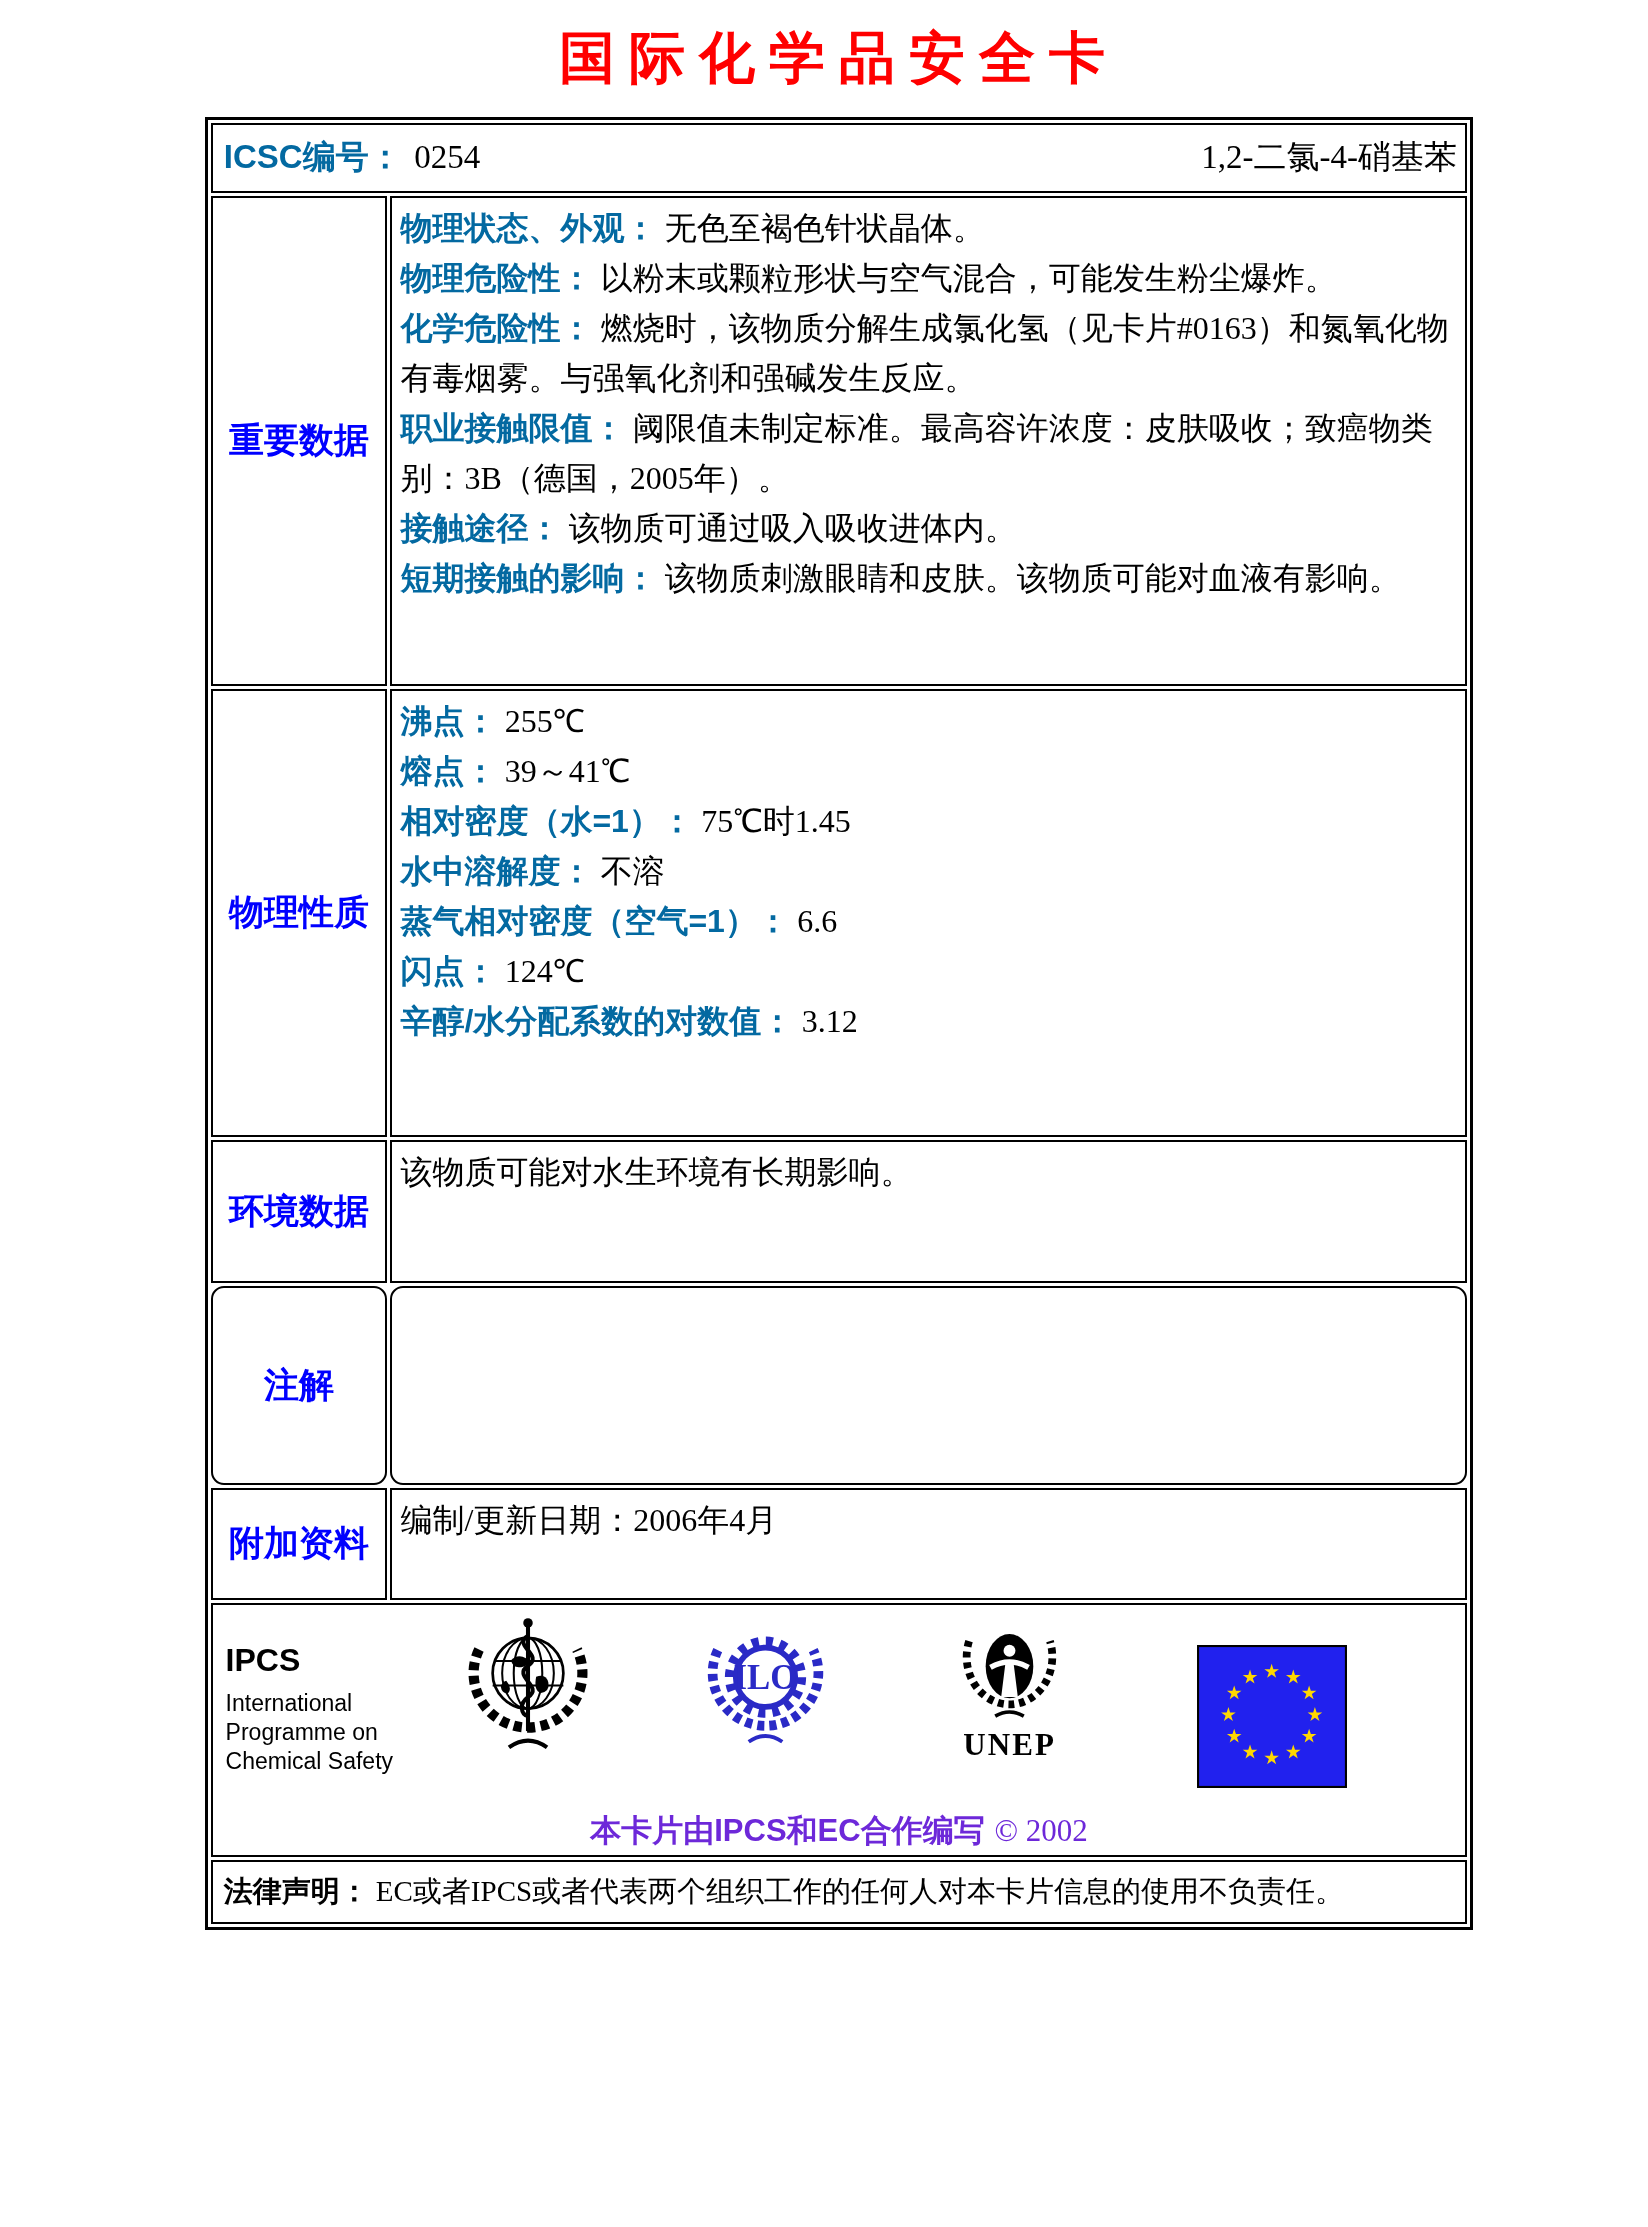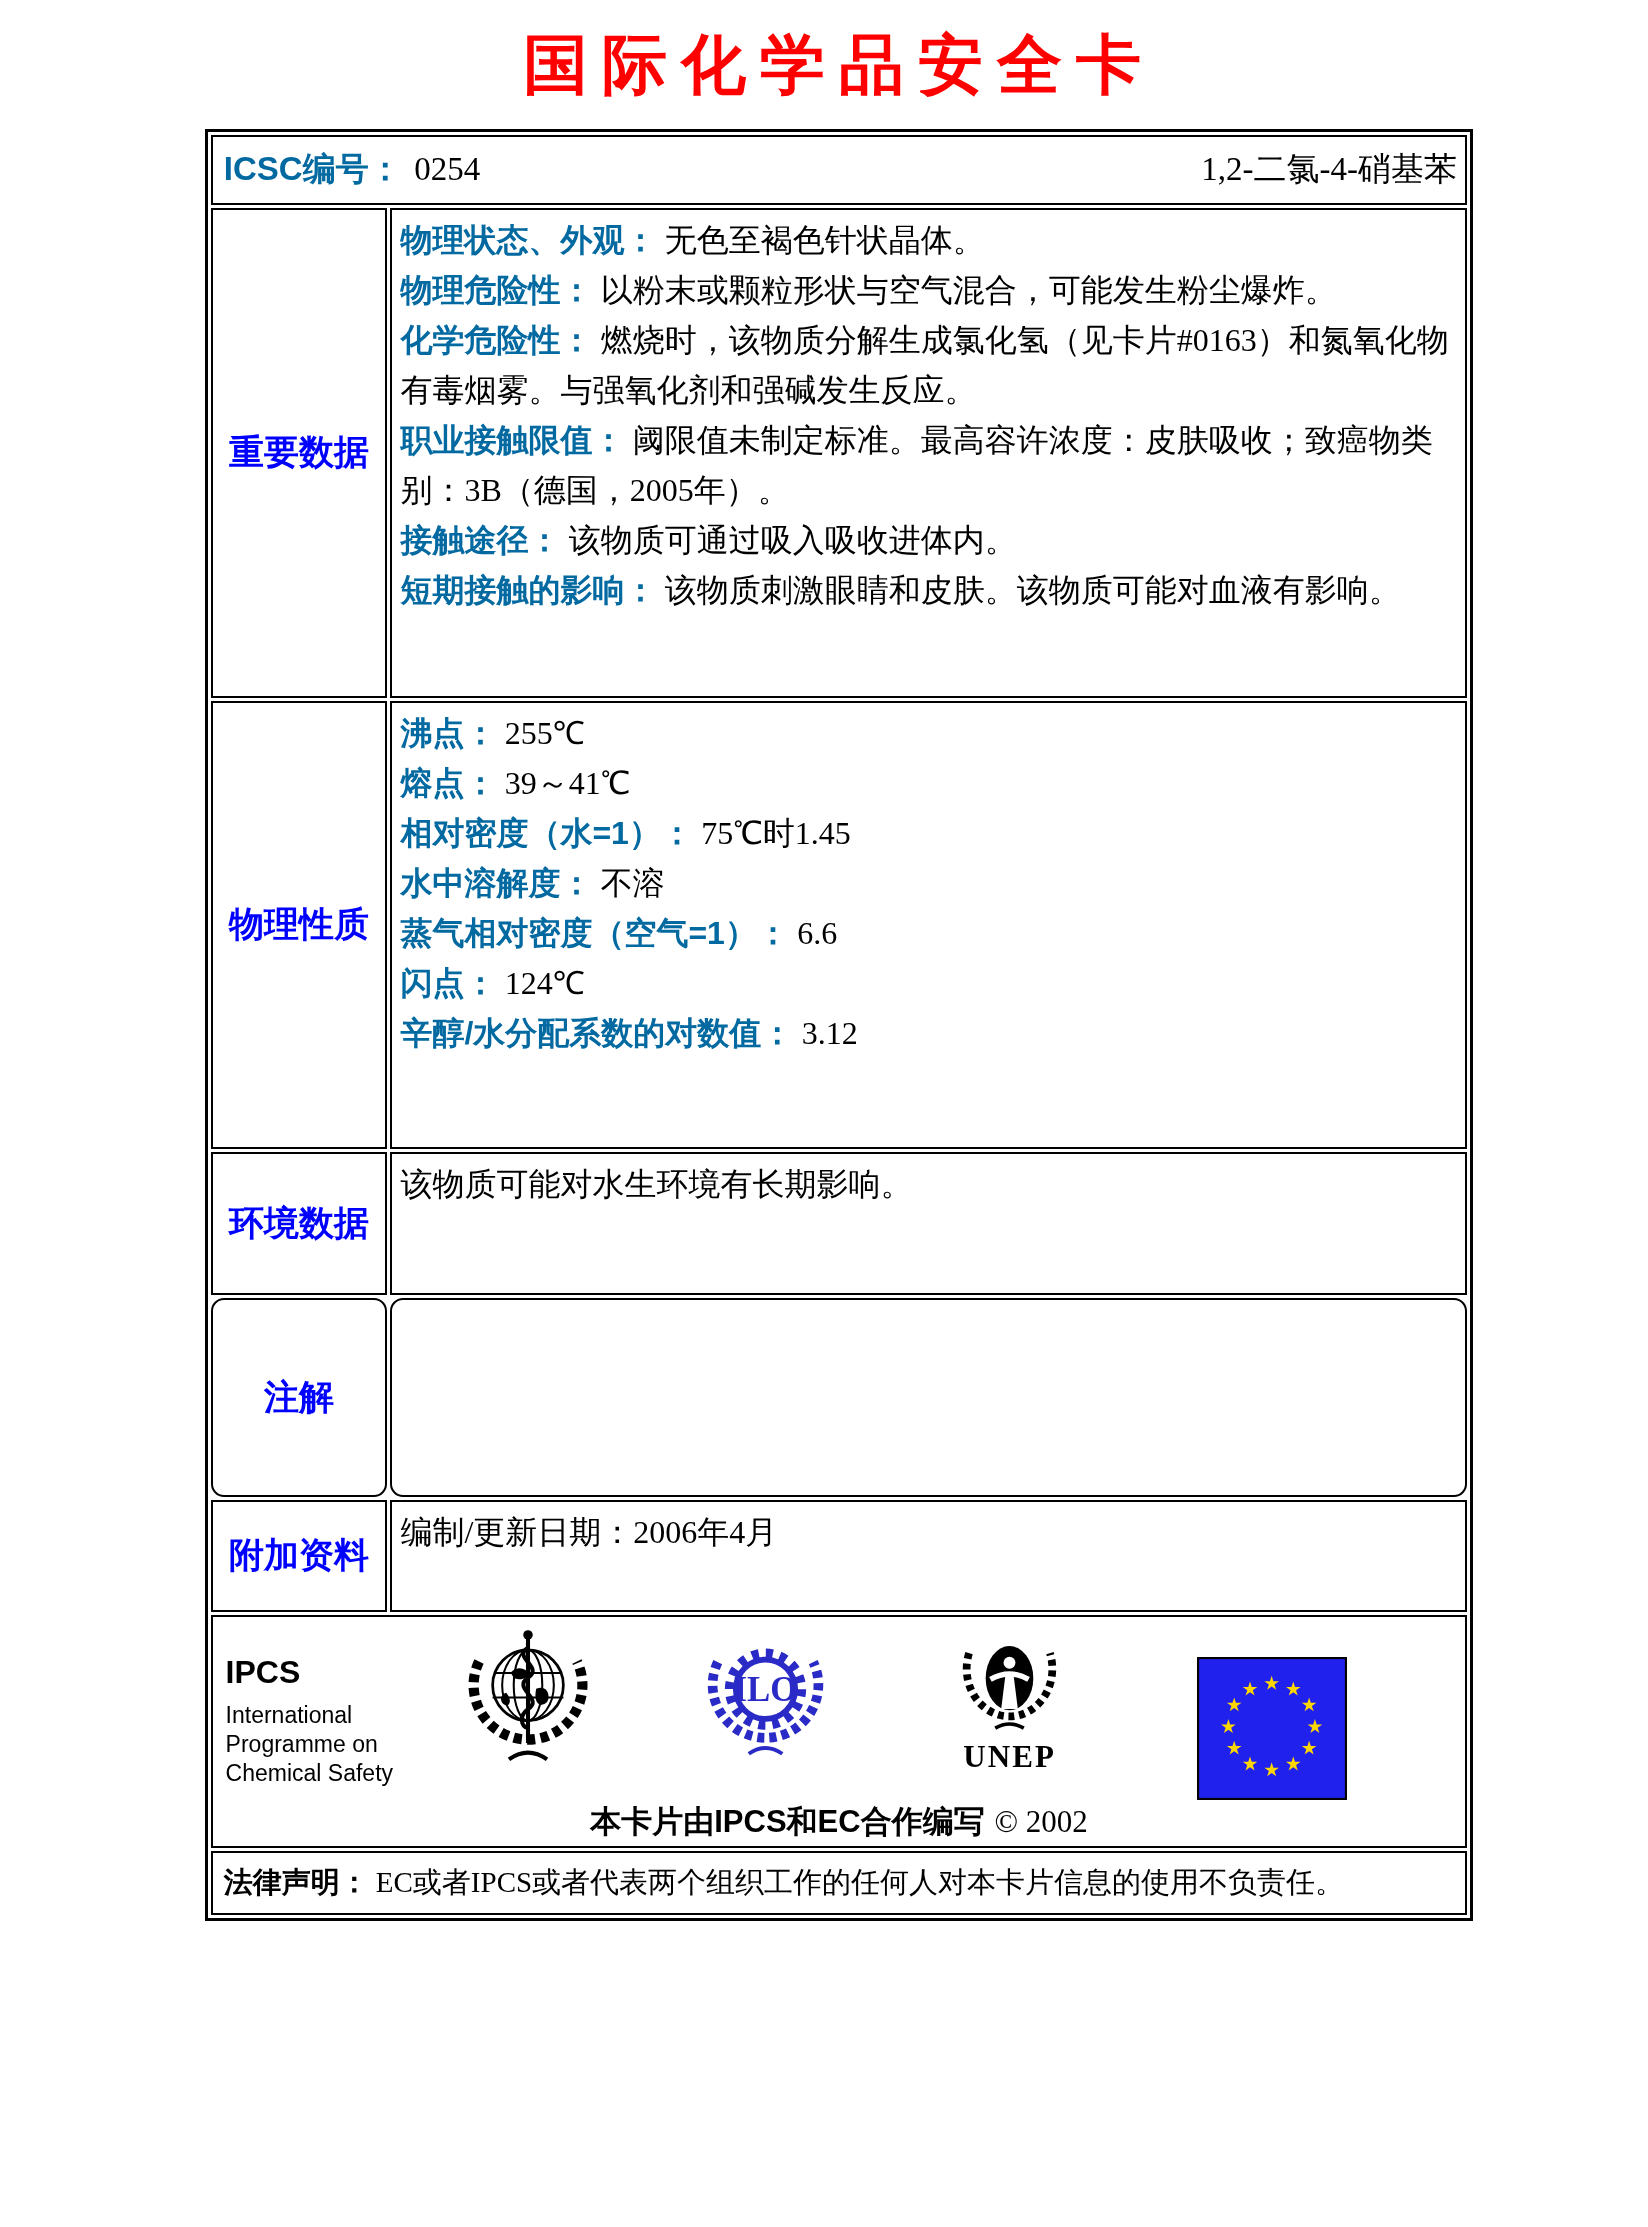--- a/index.html
+++ b/index.html
@@ -2,21 +2,21 @@
 <html style="font-size:11.2px"><head>
 <meta charset="utf-8">
 <style>
   html,body{margin:0;padding:0;}
   body{
     width:1648px;height:2227px;background:#ffffff;position:relative;
     font-family:"Liberation Serif", serif;color:#000;
   }
   .page-title{
     margin:21px 0 0 205px;width:1268px;text-align:center;
-    color:#ff0000;font-weight:bold;font-size:65px;letter-spacing:14px;
+    color:#ff0000;font-weight:bold;font-size:56px;letter-spacing:14px;
     font-family:"Liberation Serif", serif;
   }
   table.card{
     margin:19.6px 0 0 205px;width:1268px;table-layout:fixed;
     border:3.5px solid #000;border-collapse:separate;border-spacing:3.5px;
     background:#fff;
   }
   td{border:2.1px solid #000;box-sizing:border-box;vertical-align:top;background:#fff;}
   col.lbl{width:176px;}
   td.label-cell{
@@ -42,21 +42,21 @@
   .ipcs-block{margin-left:12.6px;width:189px;font-family:"Liberation Sans", sans-serif;padding-top:28px;}
   .ipcs-acronym{font-weight:bold;font-size:32px;margin-bottom:9.8px;}
   .ipcs-line{font-size:23px;line-height:29px;}
   .logo-who{margin-left:45px;width:136px;height:143px;}
   .logo-ilo{margin-left:105px;width:129px;height:140px;}
   .logo-unep-wrap{margin-left:112px;width:136px;text-align:center;}
   .logo-unep{width:119px;height:115px;}
   .unep-word{font-family:"Liberation Serif", serif;font-weight:bold;font-size:31px;letter-spacing:2.1px;margin-top:-4.2px;}
   .logo-eu{margin-left:119px;margin-top:31px;width:150px;height:143px;}
   .logos-caption{
-    text-align:center;margin-top:1px;font-size:31px;color:#000000;
+    text-align:center;margin-top:22px;font-size:31px;color:#6d28d9;
   }
   .caption-main{font-weight:bold;font-family:"Liberation Sans", sans-serif;}
   .caption-year{font-family:"Liberation Serif", serif;margin-left:9.8px;}
   .legal-line{padding:0 7px 0 9.8px;font-size:29px;}
   .legal-label{font-weight:bold;font-family:"Liberation Sans", sans-serif;margin-right:7px;}
 </style>
 </head>
 <body>
 
 <div class="page-title">国际化学品安全卡</div>

